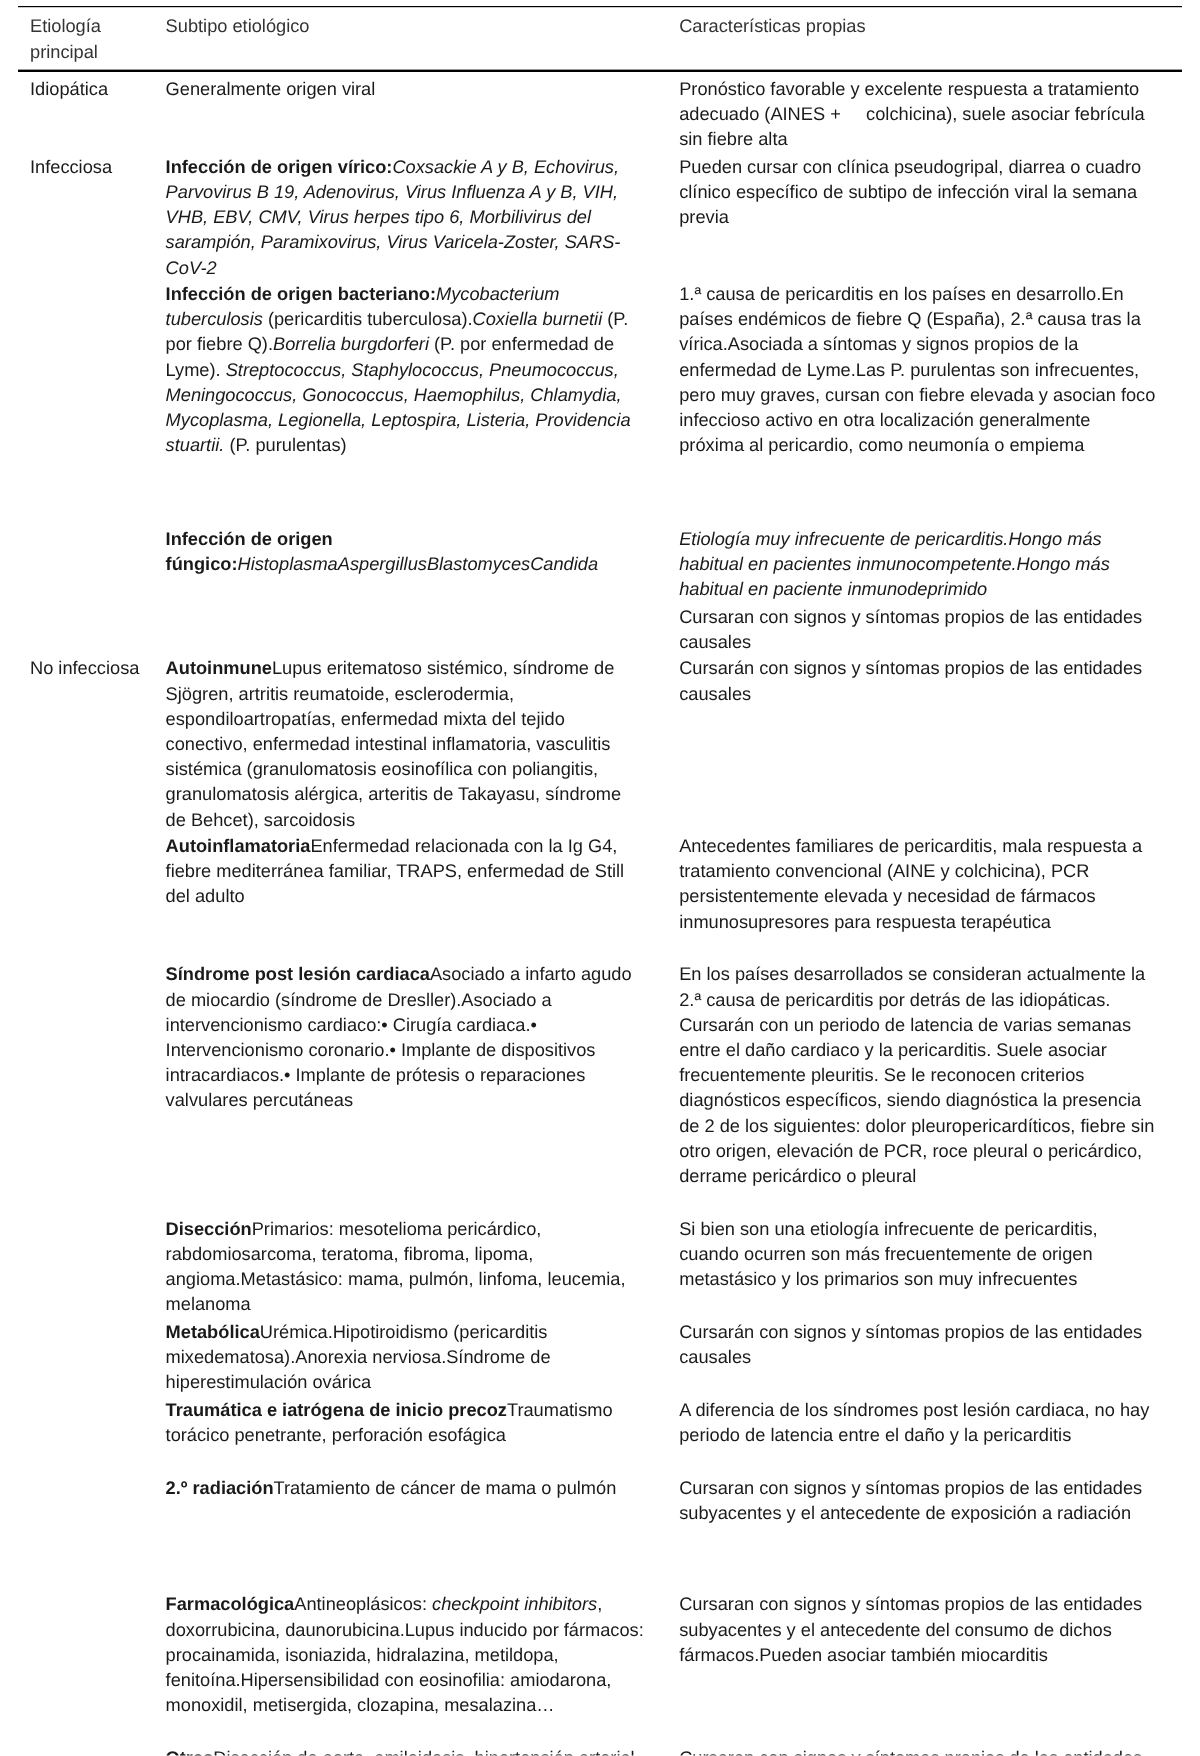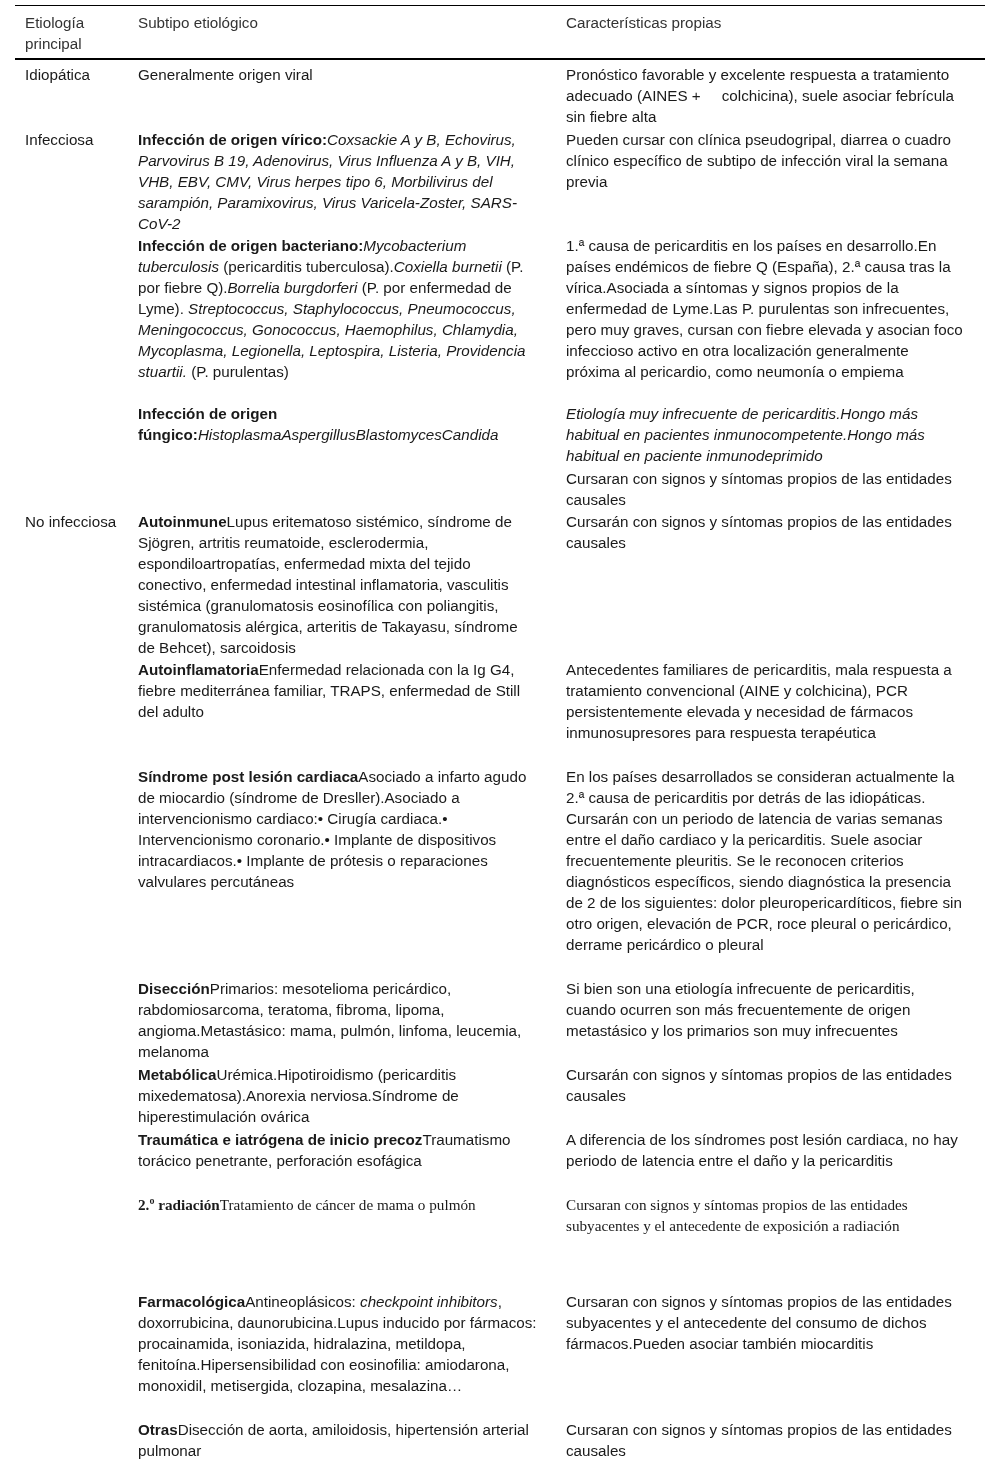--- a/index.html
+++ b/index.html
@@ -34,21 +34,21 @@
       <div class="row" style="height: 106px;">
         <div class="cell c1">Infecciosa</div>
         <div class="cell c2"><span class="b">Infección de origen vírico:</span><span class="i">Coxsackie A y B, Echovirus, Parvovirus B 19, Adenovirus, Virus Influenza A y B, VIH, VHB, EBV, CMV, Virus herpes tipo 6, Morbilivirus del sarampión, Paramixovirus, Virus Varicela-Zoster, SARS-CoV-2</span></div>
         <div class="cell c3" style="white-space: pre-wrap;">Pueden cursar con clínica pseudogripal, diarrea o cuadro clínico específico de subtipo de infección viral la semana previa</div>
       </div>
       <div class="row" style="height: 168px;">
         <div class="cell c1"></div>
         <div class="cell c2"><span class="b">Infección de origen bacteriano:</span><span class="i">Mycobacterium tuberculosis</span><span> (pericarditis tuberculosa).</span><span class="i">Coxiella burnetii</span><span> (P. por fiebre Q).</span><span class="i">Borrelia burgdorferi</span><span> (P. por enfermedad de Lyme). </span><span class="i">Streptococcus, Staphylococcus, Pneumococcus, Meningococcus, Gonococcus, Haemophilus, Chlamydia, Mycoplasma, Legionella, Leptospira, Listeria, Providencia stuartii.</span><span> (P. purulentas)</span></div>
         <div class="cell c3" style="white-space: pre-wrap;">1.ª causa de pericarditis en los países en desarrollo.En países endémicos de fiebre Q (España), 2.ª causa tras la vírica.Asociada a síntomas y signos propios de la enfermedad de Lyme.Las P. purulentas son infrecuentes, pero muy graves, cursan con fiebre elevada y asocian foco infeccioso activo en otra localización generalmente próxima al pericardio, como neumonía o empiema</div>
       </div>
-      <div class="row" style="height: 65px;">
+      <div class="row" style="height: 65px; margin-top: 36px;">
         <div class="cell c1"></div>
         <div class="cell c2"><span class="b">Infección de origen fúngico:</span><span class="i">HistoplasmaAspergillusBlastomycesCandida</span></div>
         <div class="cell c3" style="white-space: pre-wrap; font-style: italic;">Etiología muy infrecuente de pericarditis.Hongo más habitual en pacientes inmunocompetente.Hongo más habitual en paciente inmunodeprimido</div>
       </div>
       <div class="row" style="height: 43px;">
         <div class="cell c1"></div>
         <div class="cell c3" style="white-space: pre-wrap;">Cursaran con signos y síntomas propios de las entidades causales</div>
       </div>
       <div class="row" style="height: 148px;">
         <div class="cell c1">No infecciosa</div>
@@ -73,21 +73,21 @@
       <div class="row" style="height: 65px;">
         <div class="cell c1"></div>
         <div class="cell c2"><span class="b">Metabólica</span><span>Urémica.Hipotiroidismo (pericarditis mixedematosa).Anorexia nerviosa.Síndrome de hiperestimulación ovárica</span></div>
         <div class="cell c3" style="white-space: pre-wrap;">Cursarán con signos y síntomas propios de las entidades causales</div>
       </div>
       <div class="row" style="height: 65px;">
         <div class="cell c1"></div>
         <div class="cell c2"><span class="b">Traumática e iatrógena de inicio precoz</span><span>Traumatismo torácico penetrante, perforación esofágica</span></div>
         <div class="cell c3" style="white-space: pre-wrap;">A diferencia de los síndromes post lesión cardiaca, no hay periodo de latencia entre el daño y la pericarditis</div>
       </div>
-      <div class="row" style="height: 65px; font-family: Liberation Serif, serif;">
+      <div class="row" style="height: 65px;">
         <div class="cell c1"></div>
         <div class="cell c2"><span class="b">2.º radiación</span><span>Tratamiento de cáncer de mama o pulmón</span></div>
         <div class="cell c3" style="white-space: pre-wrap;">Cursaran con signos y síntomas propios de las entidades subyacentes y el antecedente de exposición a radiación</div>
       </div>
       <div class="row" style="height: 128px; margin-top: 32px;">
         <div class="cell c1"></div>
         <div class="cell c2"><span class="b">Farmacológica</span><span>Antineoplásicos: </span><span class="i">checkpoint inhibitors</span><span>, doxorrubicina, daunorubicina.Lupus inducido por fármacos: procainamida, isoniazida, hidralazina, metildopa, fenitoína.Hipersensibilidad con eosinofilia: amiodarona, monoxidil, metisergida, clozapina, mesalazina…</span></div>
         <div class="cell c3" style="white-space: pre-wrap;">Cursaran con signos y síntomas propios de las entidades subyacentes y el antecedente del consumo de dichos fármacos.Pueden asociar también miocarditis</div>
       </div>
       <div class="row" style="height: 48px;">

